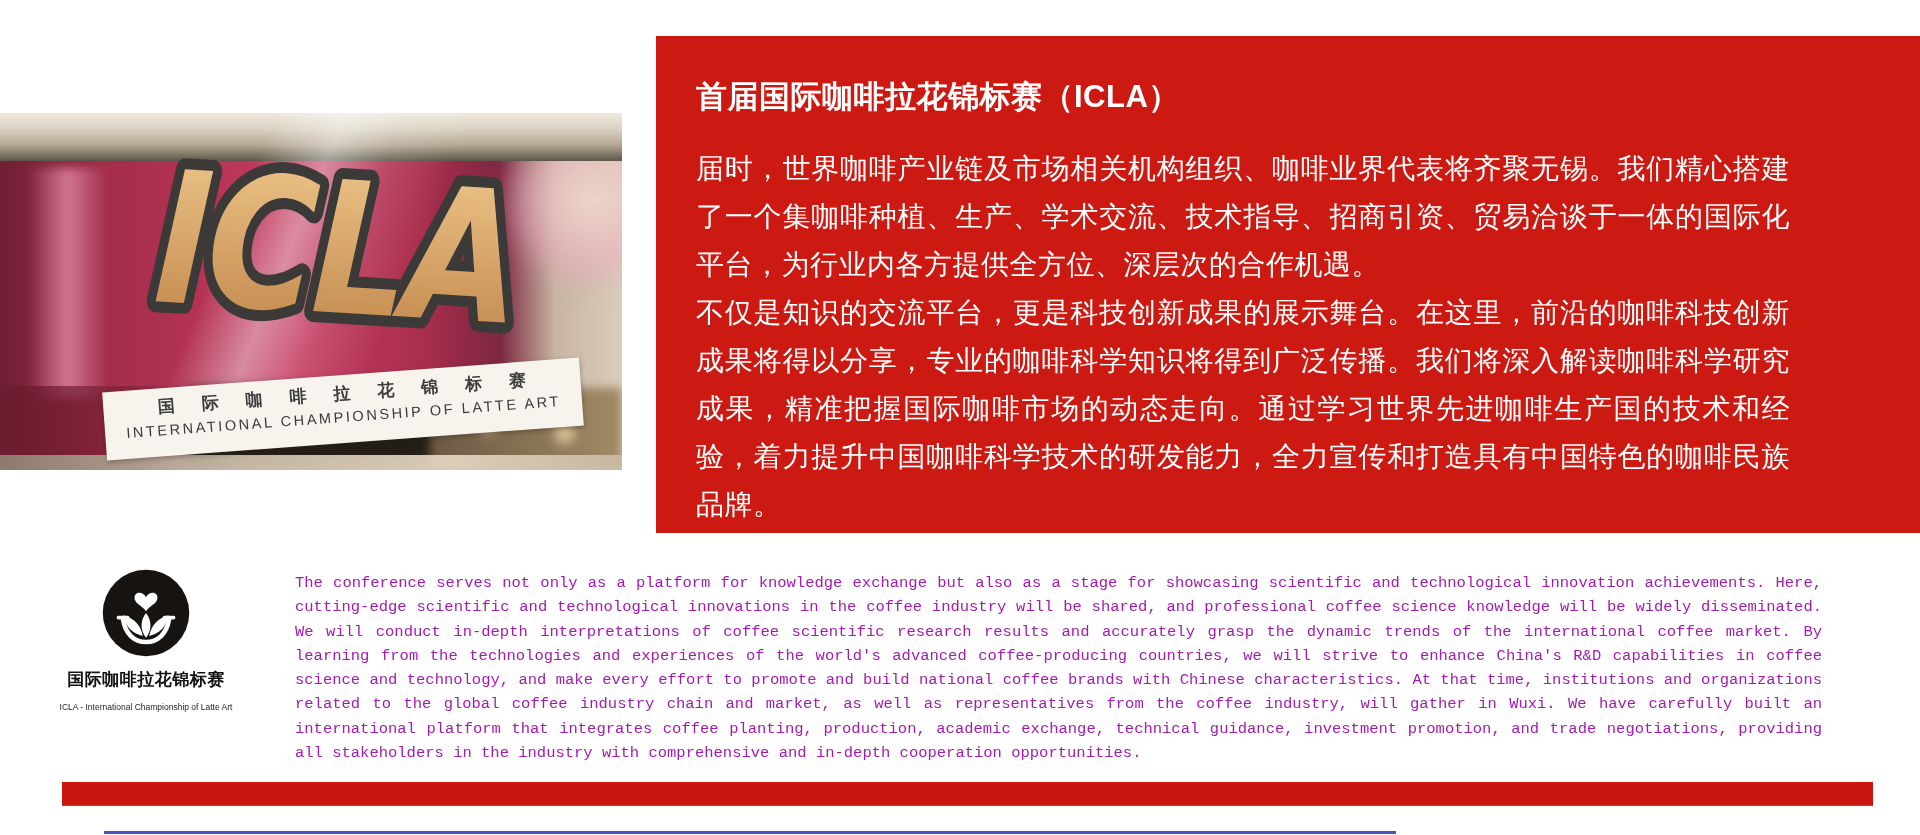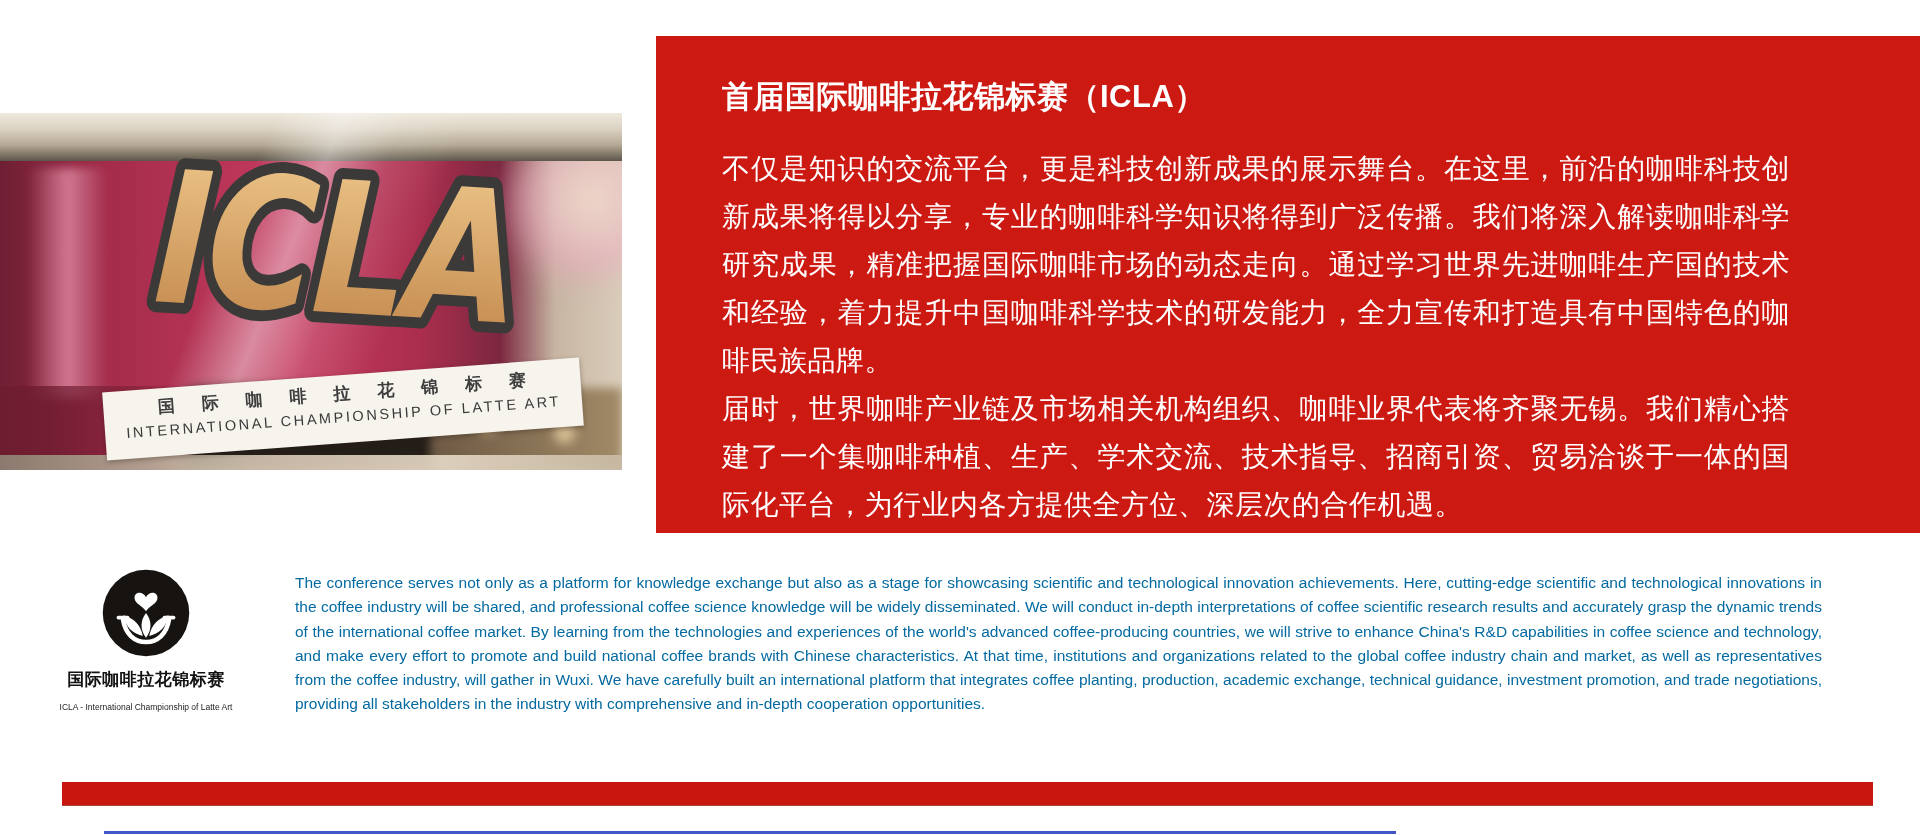--- a/index.html
+++ b/index.html
@@ -33,31 +33,31 @@
   .icla-wordmark-wrap{position:absolute;left:150px;top:32px;width:460px;height:210px;
     transform:rotate(3.5deg);transform-origin:50% 50%;}
   .icla-wordmark-wrap svg{overflow:visible;transform:scaleY(1.22);transform-origin:50% 55%;}
   .sign-strip{position:absolute;left:104px;top:262px;width:478px;height:68px;background:#f7f4ee;
     transform:rotate(-4.2deg);box-shadow:0 2px 5px rgba(40,30,20,.35);text-align:center;box-sizing:border-box;padding-top:7px;}
   .sign-cn{font-size:17px;font-weight:bold;color:#3e3e3e;letter-spacing:27px;text-indent:27px;white-space:nowrap;}
   .sign-en{font-size:14.5px;color:#3a3a3a;letter-spacing:2.6px;margin-top:4px;white-space:nowrap;}
 
   
   .red-panel{position:absolute;left:656px;top:36px;width:1264px;height:497px;background:#cc1a13;
-    color:#ffffff;box-sizing:border-box;padding:40px 130px 0 66px;}
+    color:#ffffff;box-sizing:border-box;padding:40px 130px 0 40px;}
   .red-panel-title{font-size:31px;font-weight:bold;margin:0 0 27px 0;letter-spacing:.5px;}
   .red-panel p{margin:0;font-size:28px;line-height:48px;letter-spacing:.5px;text-align:justify;}
 
   
   .logo-block{position:absolute;left:40px;top:567px;width:212px;text-align:center;}
   .logo-block svg{display:block;margin:0 auto;}
   .logo-name-cn{font-size:17px;font-weight:bold;color:#121212;margin-top:9px;letter-spacing:.5px;white-space:nowrap;}
   .logo-name-en{font-size:8.5px;color:#1d1d1d;margin-top:11px;white-space:nowrap;}
   .about-text{position:absolute;left:295px;top:571px;width:1527px;font-size:15.5px;line-height:24.3px;
-    color:#0369a1;text-align:justify;}
+    color:#a21caf;text-align:justify;font-family:Liberation Mono, monospace;}
 
   
   .footer-bar{position:absolute;left:62px;top:782px;width:1811px;height:23px;background:#c9170f;
     border-bottom:1px solid #a8443a;}
   .footer-blue-line{position:absolute;left:104px;top:831px;width:1292px;height:3px;background:#4356c6;}
 </style>
 </head>
 <body>
 
 <div class="stage">
@@ -87,22 +87,22 @@
     <div class="photo-bottom-rail"></div>
 
     <div class="sign-strip">
       <div class="sign-cn">国际咖啡拉花锦标赛</div>
       <div class="sign-en">INTERNATIONAL CHAMPIONSHIP OF LATTE ART</div>
     </div>
   </div>
 
   <div class="red-panel">
     <h1 class="red-panel-title">首届国际咖啡拉花锦标赛（ICLA）</h1>
+    <p>届时，世界咖啡产业链及市场相关机构组织、咖啡业界代表将齐聚无锡。我们精心搭建了一个集咖啡种植、生产、学术交流、技术指导、招商引资、贸易洽谈于一体的国际化平台，为行业内各方提供全方位、深层次的合作机遇。</p>
     <p>不仅是知识的交流平台，更是科技创新成果的展示舞台。在这里，前沿的咖啡科技创新成果将得以分享，专业的咖啡科学知识将得到广泛传播。我们将深入解读咖啡科学研究成果，精准把握国际咖啡市场的动态走向。通过学习世界先进咖啡生产国的技术和经验，着力提升中国咖啡科学技术的研发能力，全力宣传和打造具有中国特色的咖啡民族品牌。</p>
-    <p>届时，世界咖啡产业链及市场相关机构组织、咖啡业界代表将齐聚无锡。我们精心搭建了一个集咖啡种植、生产、学术交流、技术指导、招商引资、贸易洽谈于一体的国际化平台，为行业内各方提供全方位、深层次的合作机遇。</p>
   </div>
 
   <div class="logo-block">
     <svg width="92" height="92" viewBox="0 0 100 100" aria-hidden="true">
       <circle cx="50" cy="50" r="47" fill="#161310"></circle>
       <path d="M50 33 C47 26 37.5 26.5 37.5 33.5 C37.5 40 46 42 50 48 C54 42 62.5 40 62.5 33.5 C62.5 26.5 53 26 50 33 Z" fill="#ffffff"></path>
       <path d="M50 50 C56.5 58.5 56.5 68.5 50 77 C43.5 68.5 43.5 58.5 50 50 Z" fill="#ffffff"></path>
       <path d="M46.5 75 C35 72.5 27.5 64.5 25.5 52.5 C37 55.5 44.5 63.5 46.5 75 Z" fill="#ffffff"></path>
       <path d="M53.5 75 C65 72.5 72.5 64.5 74.5 52.5 C63 55.5 55.5 63.5 53.5 75 Z" fill="#ffffff"></path>
       <path d="M20 55 L30 55 M70 55 L80 55" stroke="#ffffff" stroke-width="4" stroke-linecap="round"></path>

